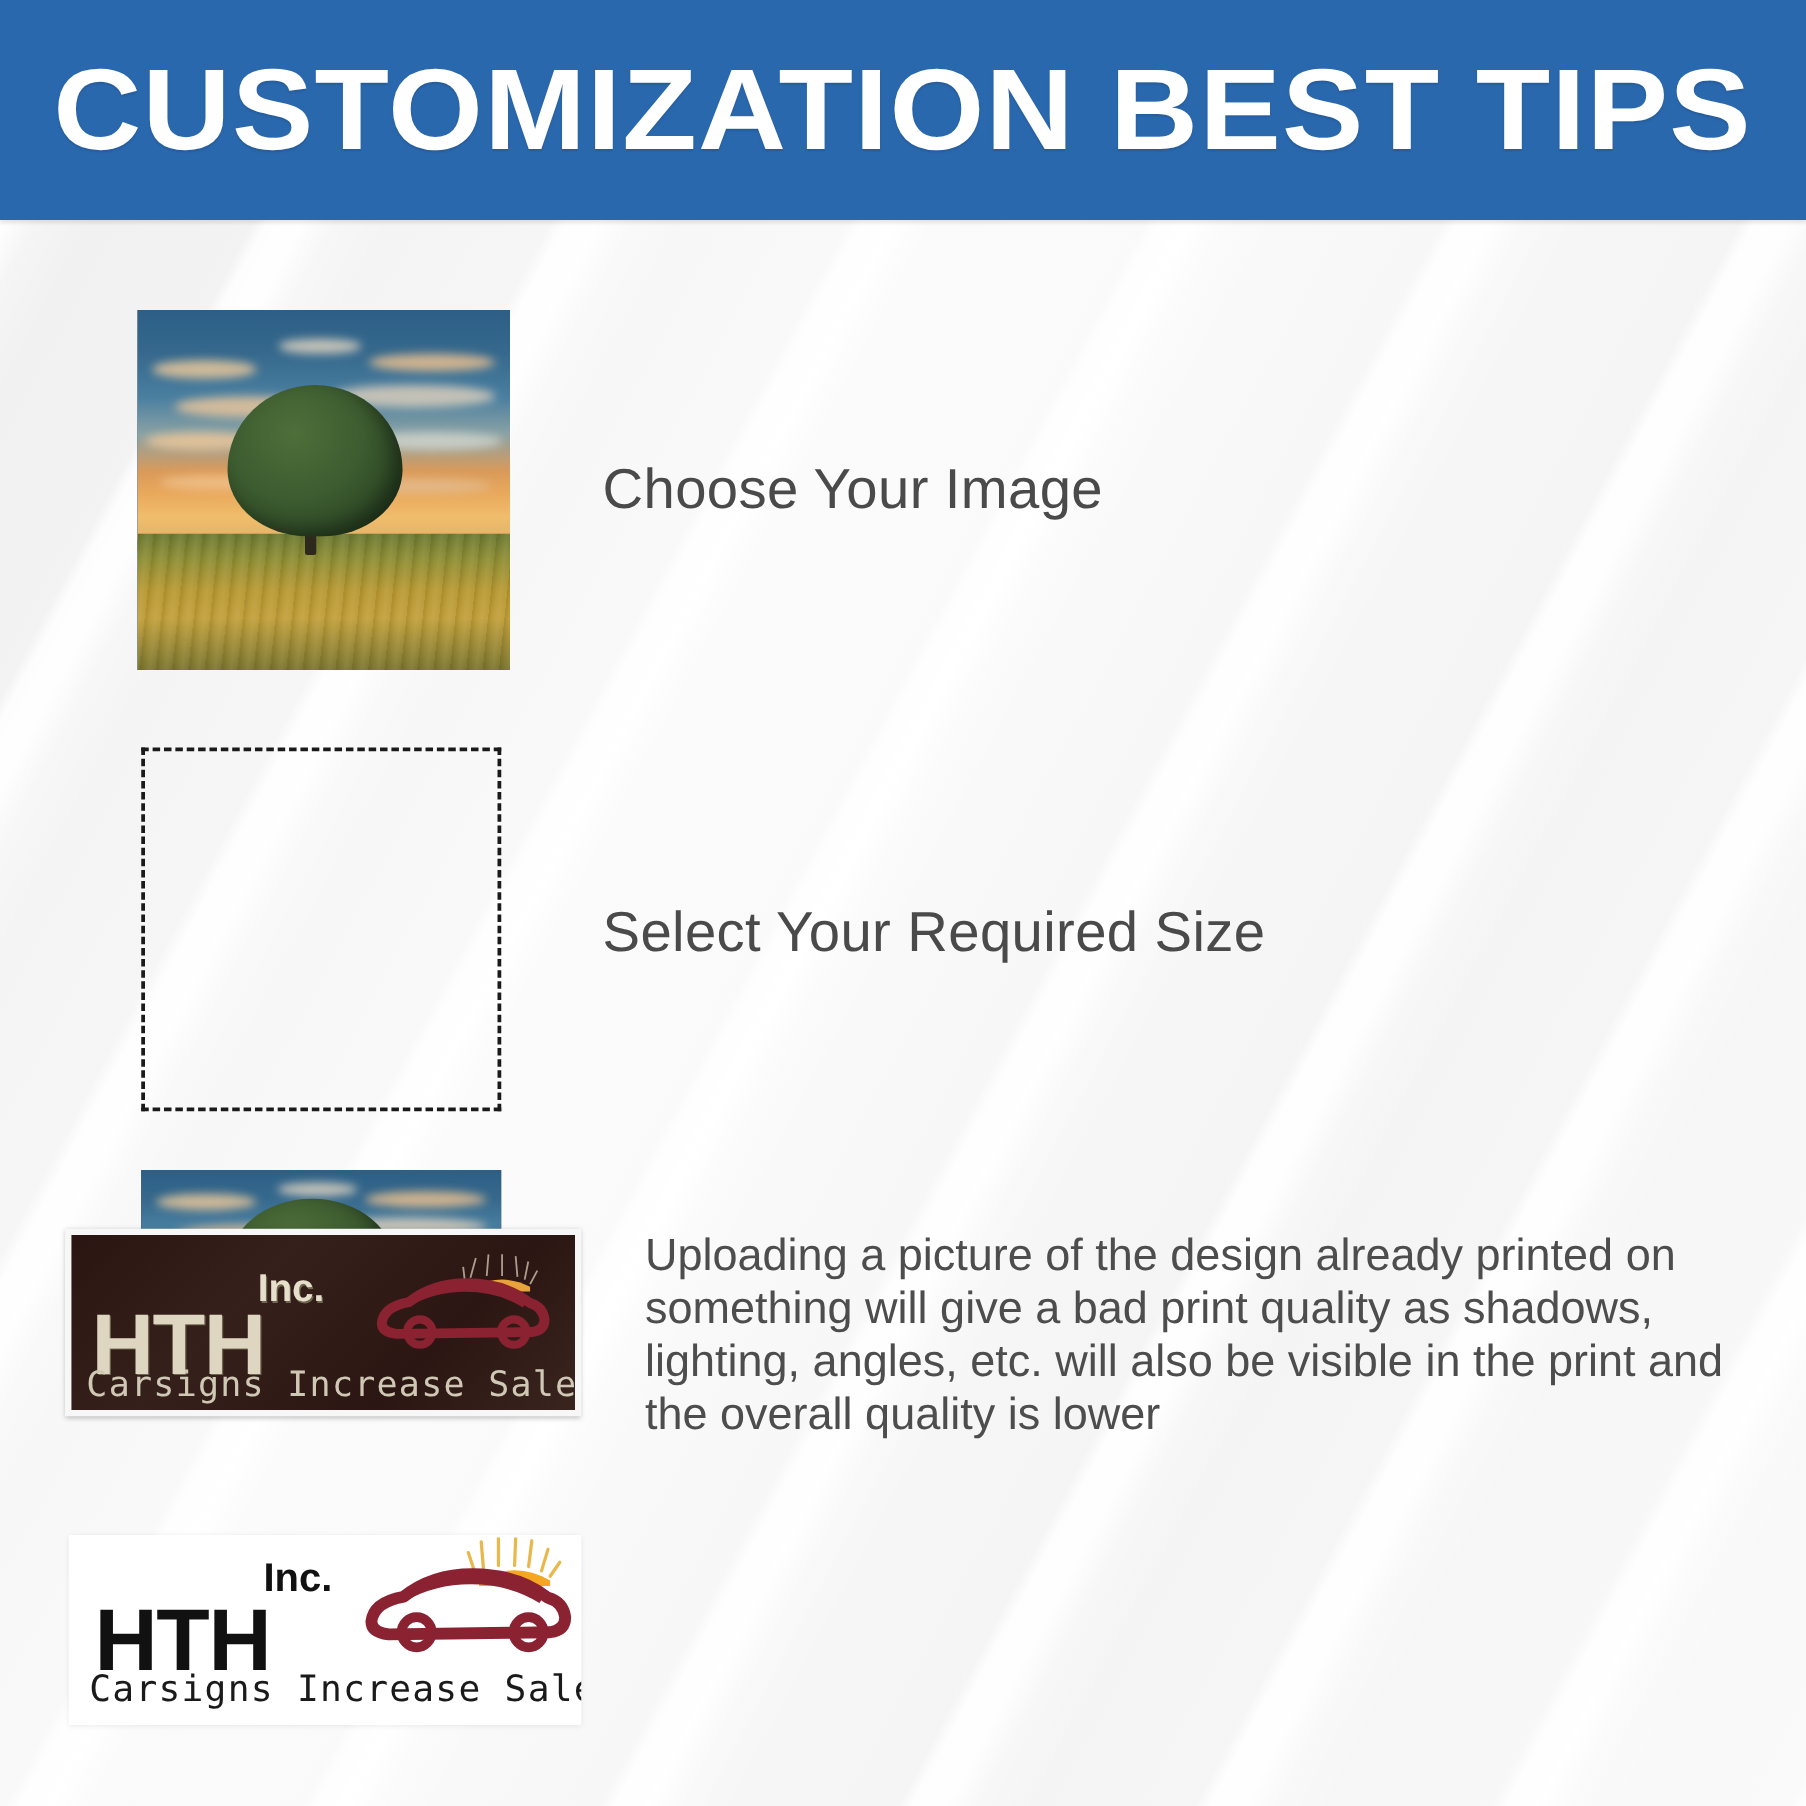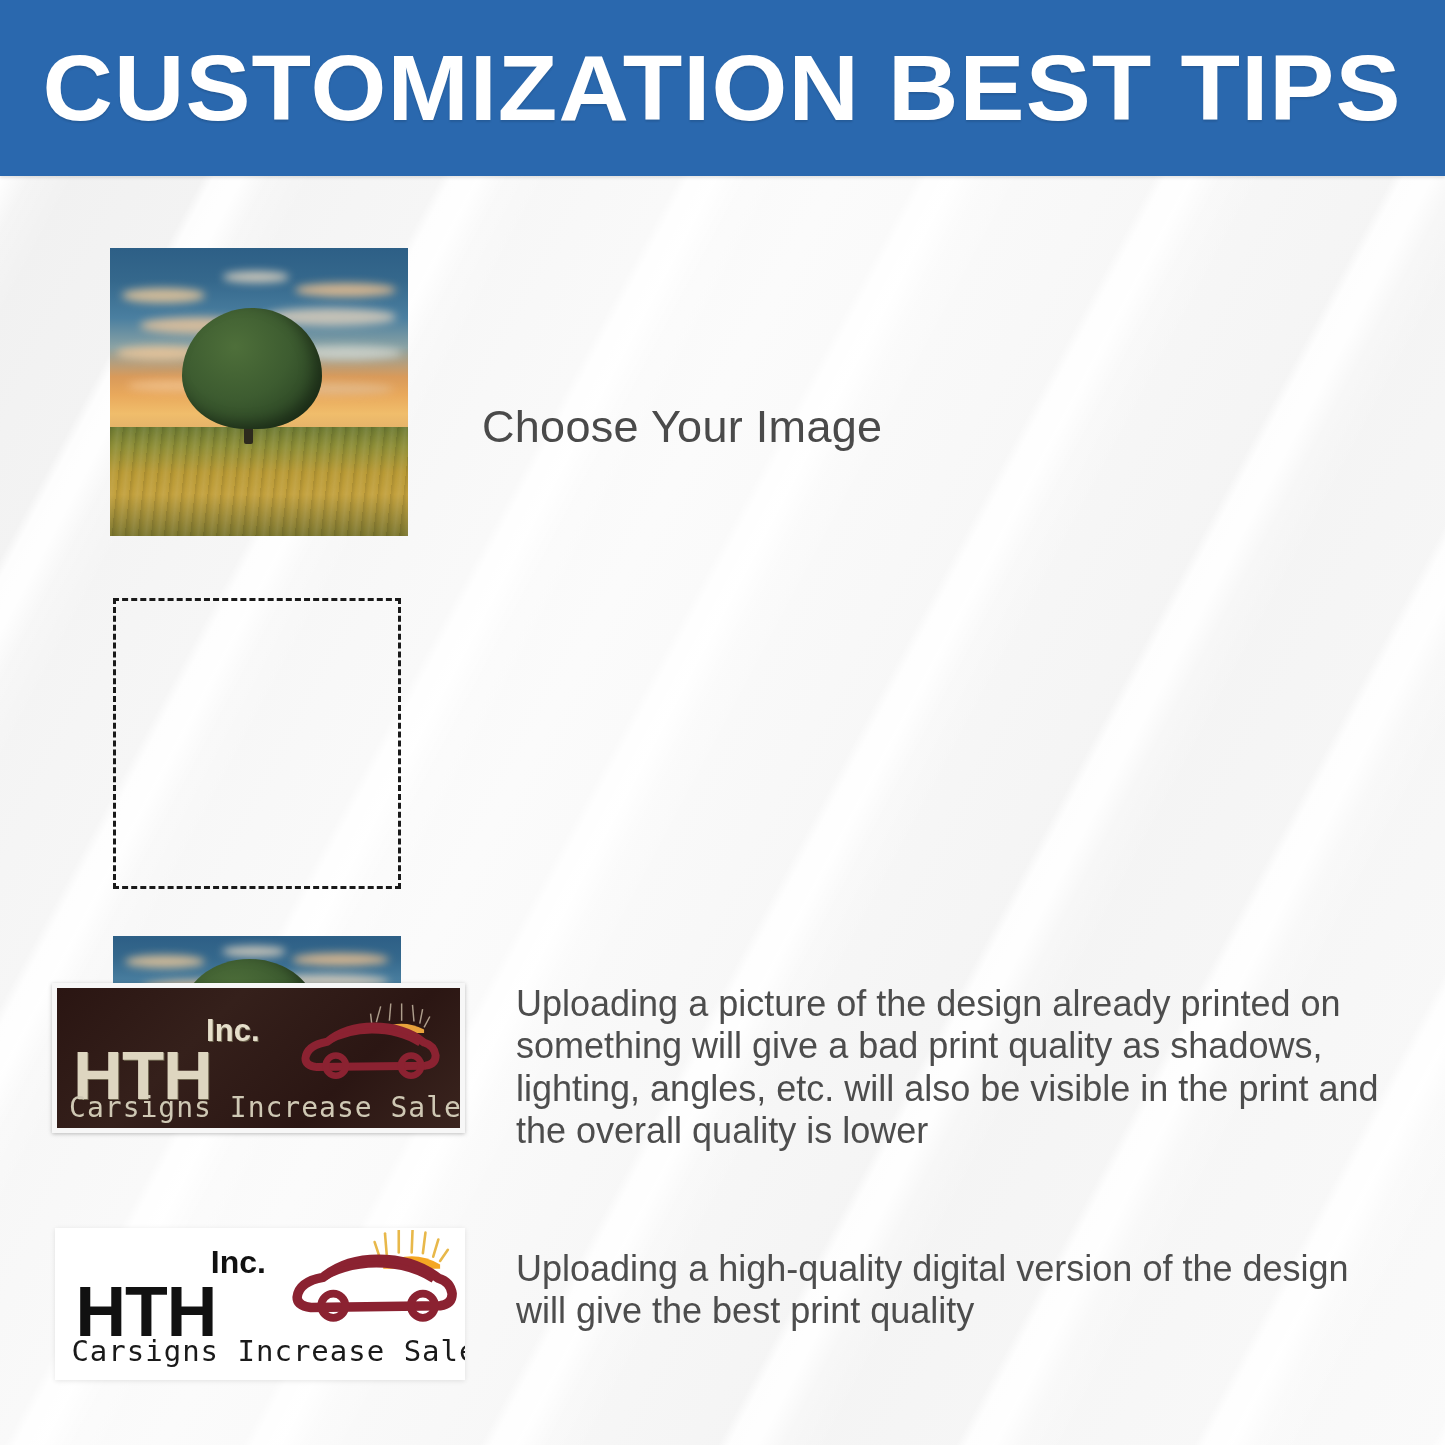--- a/index.html
+++ b/index.html
@@ -74,21 +74,20 @@
   .row-text {
     position: absolute;
     color: #4a4a4a;
     font-family: "Liberation Sans Narrow", "Liberation Sans", sans-serif;
   }
   .heading-text {
     font-size: 45px;
     font-weight: normal;
     letter-spacing: 0.3px;
     white-space: nowrap;
-    margin-top: 36px;
   }
   .para-text {
     font-size: 36px;
     font-weight: normal;
     line-height: 1.18;
     color: #4d4d4d;
   }
 
   
   .landscape {
@@ -259,20 +258,21 @@
     <div class="cloud" style="left:2%;  top:36%; width:30%; height:7%;  background:#ecc79b;"></div>
     <div class="cloud" style="left:60%; top:36%; width:38%; height:7%;  background:#cfd5cf;"></div>
     <div class="cloud" style="left:6%;  top:48%; width:34%; height:6%;  background:#f0c08a;"></div>
 
     <div class="ls-horizon"></div>
     <div class="ls-field"></div>
     <div class="ls-tree-trunk" style="left:45%; top:52%; width:3%; height:17%;"></div>
     <div class="ls-tree-canopy" style="left:24%; top:12%; width:47%; height:52%;"></div>
   </div>
 
+  <div class="row-text heading-text" style="left:482px; top:720px;">Select Your Required Size</div>
 
   <div id="logo-dark" class="logo-box" style="left:52px; top:983px; width:413px; height:150px;">
     <div class="logo-inner">
 
       <div class="hth-word" style="left:4%; top:38%; font-size:69px;">HTH</div>
 
       <div class="inc-word" style="left:37%; top:19%; font-size:31px;">Inc.</div>
 
       <div class="car-wrap" style="left:55%; top:10%; width:44%; height:62%;">
         <svg viewBox="0 0 200 120" preserveAspectRatio="xMidYMid meet">
@@ -322,15 +322,14 @@
           <path d="M44 56 Q72 40 106 40 Q144 40 172 58" fill="none" stroke="#8b2231" stroke-width="7"></path>
           <circle cx="56" cy="88" r="14" fill="none" stroke="#8b2231" stroke-width="9"></circle>
           <circle cx="160" cy="88" r="14" fill="none" stroke="#8b2231" stroke-width="9"></circle>
         </svg>
       </div>
 
       <div class="tagline-word" style="left:4%; top:72%; font-size:29px;">Carsigns Increase Sales</div>
     </div>
   </div>
 
-  <div class="row-text para-text" style="left:516px; top:1248px; width:880px;">Uploading a high-quality digital version of the design will give the best print quality</div>
 
 </div>
 
 </body></html>

